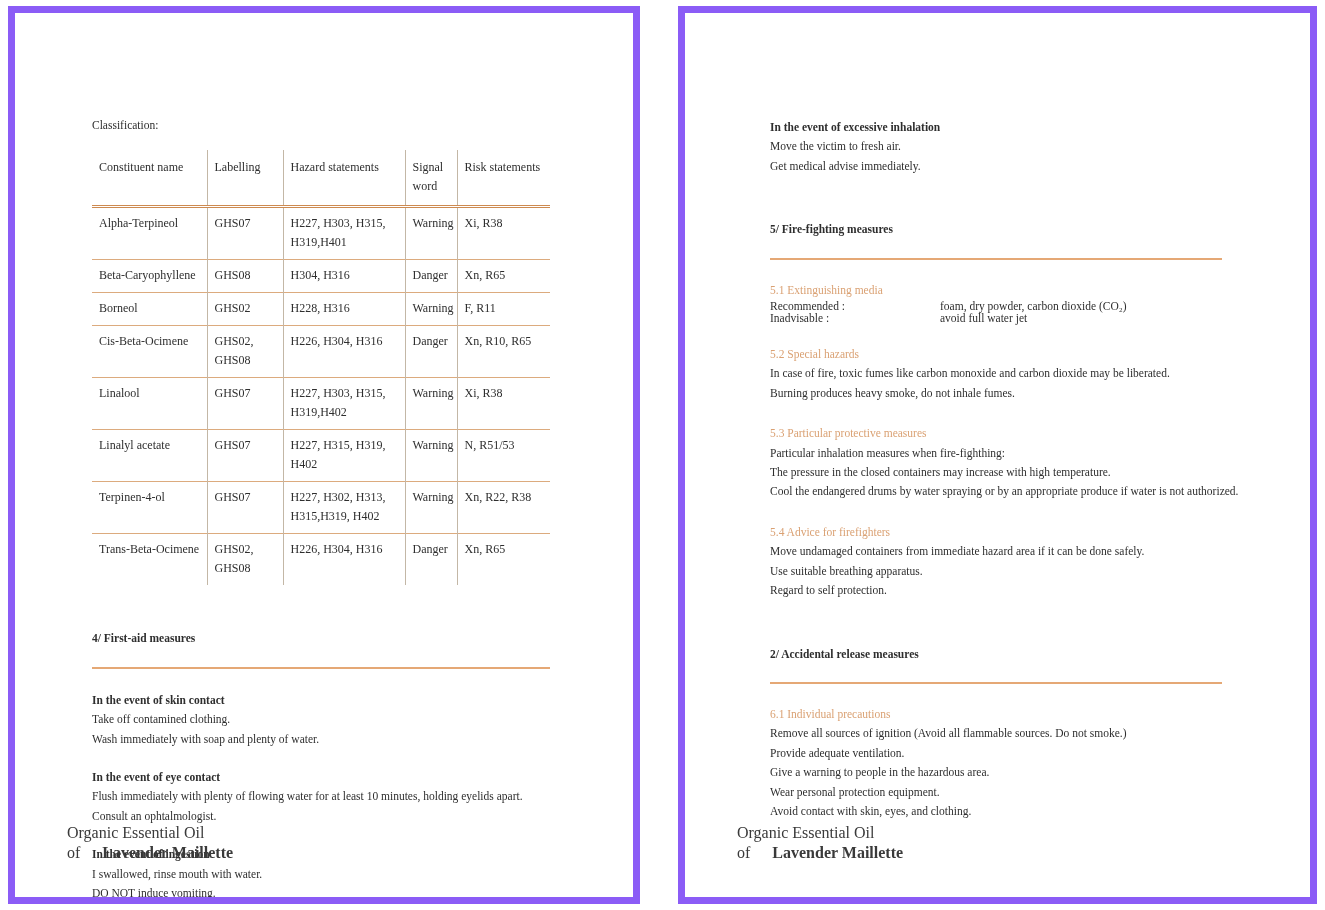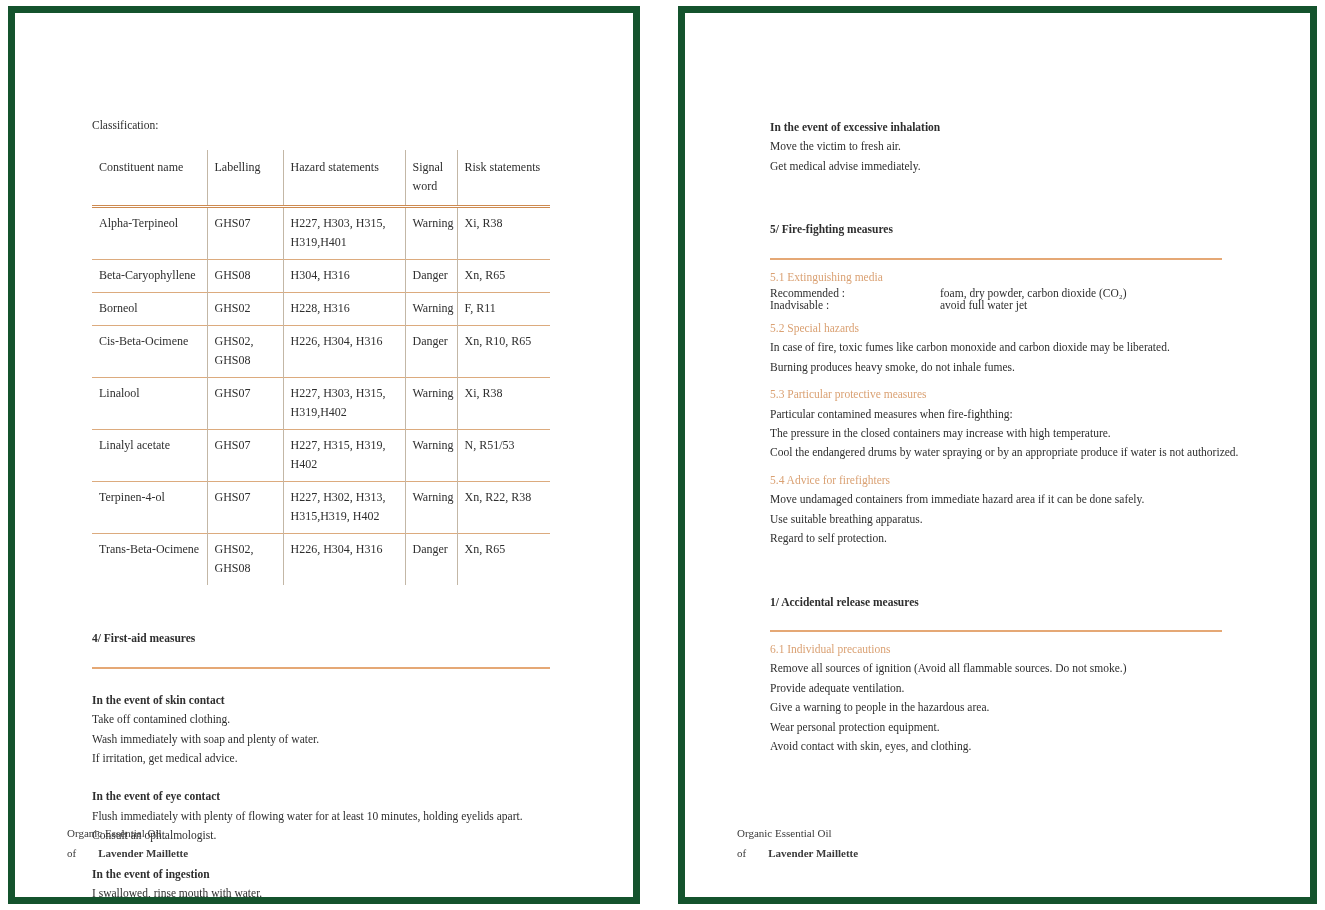--- a/index.html
+++ b/index.html
@@ -10,21 +10,21 @@
     font-family: "Liberation Serif", "DejaVu Serif", serif;
     color: #2e2e2e;
     font-size: 11.5px;
     -webkit-font-smoothing: antialiased;
   }
   .page {
     position: absolute;
     top: 6px;
     height: 898px;
     background: #ffffff;
-    border: 7px solid #14532d;
+    border: 7px solid #8b5cf6;
     box-sizing: border-box;
     overflow: hidden;
   }
   .page-1 { left: 8px;  width: 632px; }
   .page-2 { left: 678px; width: 639px; }
 
   .page-inner {
     position: absolute;
     top: 103px;
     width: 470px;
@@ -63,31 +63,31 @@
     padding-bottom: 18px;
     border-bottom: 2px solid #e5a875;
     width: 458px;
   }
   .page-2 .section-title { width: 452px; }
   .after-rule { margin-top: 22px; }
 
   .block-heading { font-weight: bold; margin-top: 19px; }
   .sub-heading {
     color: #daa173;
-    margin-top: 8px;
+    margin-top: 21px;
     margin-bottom: 0;
   }
   .kv-label { display: inline-block; width: 170px; font-family: Liberation Serif, serif; }
 
   
   .footer {
     position: absolute;
     left: 52px;
     bottom: 34px;
-    font-size: 11px;
+    font-size: 16px;
     line-height: 20px;
     color: #3a3a3a;
   }
   .footer .name { font-weight: bold; padding-left: 19px; }
   .footer .prefix { margin-right: 3px; }
 </style>
 </head>
 <body>
 
 <div class="page page-1">
@@ -171,21 +171,20 @@
         </tr>
       </tbody>
     </table>
 
     <p class="section-title">4/ First-aid measures</p>
 
     <div class="after-rule">
       <p class="block-heading">In the event of skin contact</p>
       <p>Take off contamined clothing.</p>
       <p>Wash immediately with soap and plenty of water.</p>
-      <p>If irritation, get medical advice.</p>
 
       <p class="block-heading">In the event of eye contact</p>
       <p>Flush immediately with plenty of flowing water for at least 10 minutes, holding eyelids apart.</p>
       <p>Consult an ophtalmologist.</p>
 
       <p class="block-heading">In the event of ingestion</p>
       <p>I swallowed, rinse mouth with water.</p>
       <p>DO NOT induce vomiting.</p>
 
     </div>
@@ -212,30 +211,30 @@
     </div>
     <div class="kv">
       <span class="kv-label">Inadvisable :</span><span>avoid full water jet</span>
     </div>
 
     <p class="sub-heading">5.2 Special hazards</p>
     <p>In case of fire, toxic fumes like carbon monoxide and carbon dioxide may be liberated.</p>
     <p>Burning produces heavy smoke, do not inhale fumes.</p>
 
     <p class="sub-heading">5.3 Particular protective measures</p>
-    <p>Particular contamined measures when fire-fighthing:</p>
+    <p>Particular inhalation measures when fire-fighthing:</p>
     <p>The pressure in the closed containers may increase with high temperature.</p>
     <p class="justify">Cool the endangered drums by water spraying or by an appropriate produce if water is not authorized.</p>
 
     <p class="sub-heading">5.4 Advice for firefighters</p>
     <p>Move undamaged containers from immediate hazard area if it can be done safely.</p>
     <p>Use suitable breathing apparatus.</p>
     <p>Regard to self protection.</p>
 
-    <p class="section-title">1/ Accidental release measures</p>
+    <p class="section-title">2/ Accidental release measures</p>
 
     <p class="sub-heading after-rule">6.1 Individual precautions</p>
     <p>Remove all sources of ignition (Avoid all flammable sources. Do not smoke.)</p>
     <p>Provide adequate ventilation.</p>
     <p>Give a warning to people in the hazardous area.</p>
     <p>Wear personal protection equipment.</p>
     <p>Avoid contact with skin, eyes, and clothing.</p>
   </div>
 
   <div class="footer">

